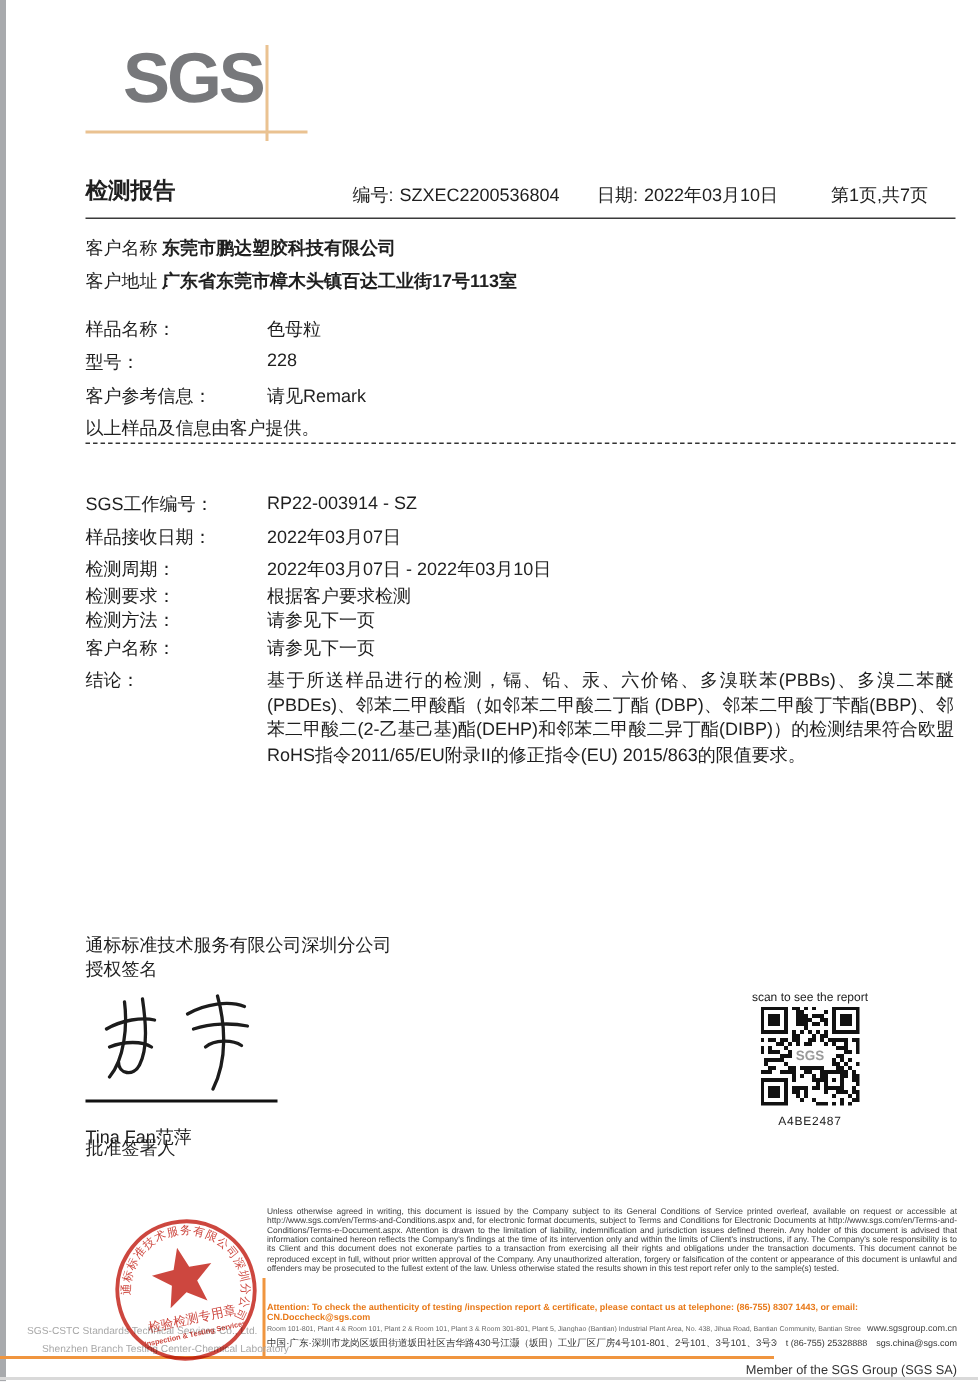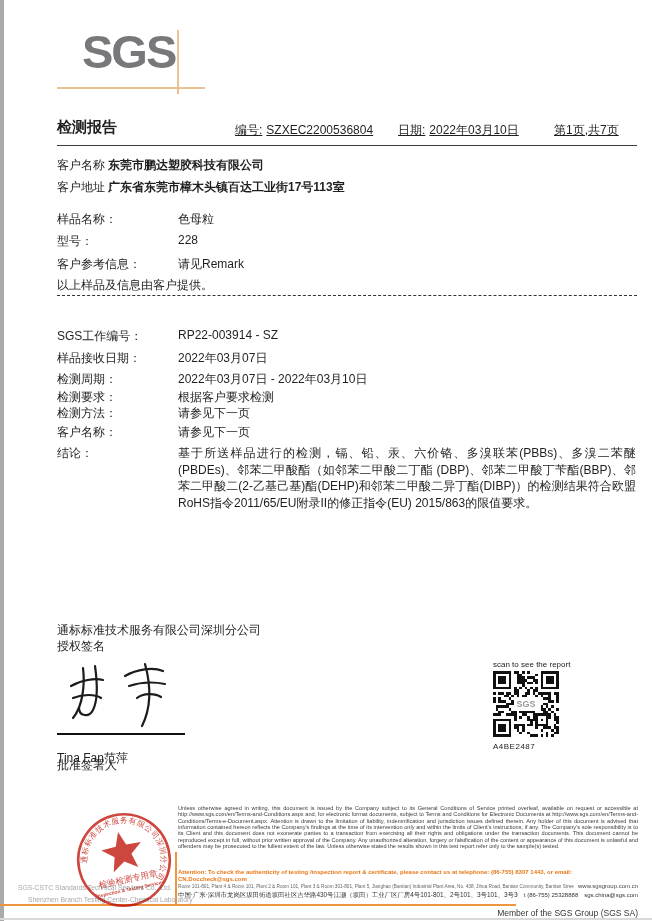--- a/index.html
+++ b/index.html
@@ -9,21 +9,21 @@
   }
   .abs{position:absolute;}
   
   .edge-bar{left:0;top:0;width:4px;height:921px;background:#a8aaad;}
   
   .logo-text{left:82px;top:28px;font-size:47px;font-weight:bold;color:#77787b;letter-spacing:-2px;line-height:1;}
   .logo-hline{left:57px;top:87px;width:148px;height:2px;background:#eac291;}
   .logo-vline{left:177px;top:30px;width:2px;height:64px;background:#eac291;}
   
   .doc-title{left:57px;top:118px;font-size:15px;font-weight:bold;}
-  .hmeta{top:122px;font-size:12px;text-decoration:underline;}
+  .hmeta{top:122px;font-size:12px;}
   .hmeta .lbl{margin-right:4px;}
   .no-pos{left:235px;}
   .date-pos{left:398px;}
   .page-pos{left:554px;}
   .header-rule{left:57px;top:145px;width:580px;height:1px;background:#3a3a3a;}
   
   .row{left:0;top:0;width:652px;height:18px;font-size:12px;}
   .row .lbl{position:absolute;left:57px;white-space:nowrap;}
   .row .val{position:absolute;left:178px;white-space:nowrap;}
   .row .val.near{left:108px;font-weight:bold;}
@@ -33,21 +33,21 @@
   .concl-lbl{left:57px;top:445px;font-size:12px;}
   .concl-text{left:178px;top:445px;width:458px;font-size:12px;line-height:16.5px;text-align:justify;}
   
   .sig-company{left:57px;top:622px;font-size:12px;}
   .sig-auth{left:57px;top:638px;font-size:12px;}
   .sig-svg{left:57px;top:656px;}
   .sig-underline{left:57px;top:733px;width:128px;height:1.5px;background:#111;}
   .sig-name{left:57px;top:738px;font-size:12px;margin-top:12px;}
   .sig-title{left:57px;top:757px;font-size:12px;}
   
-  .qr-wrap{left:493px;top:660px;width:94px;text-align:left;}
+  .qr-wrap{left:493px;top:660px;width:94px;text-align:center;}
   .qr-caption{font-size:8px;color:#222;margin-bottom:2px;}
   .qr-code-text{font-size:8px;color:#222;margin-top:1px;letter-spacing:.5px;}
   
   .fineprint{left:178px;top:805px;width:460px;font-size:5.6px;line-height:6.35px;color:#3c3c3c;text-align:justify;}
   .attention{left:178px;top:869px;width:460px;font-size:6px;line-height:6.6px;font-weight:bold;color:#e87817;}
   .addr-row1{left:178px;top:883px;width:460px;display:flex;align-items:baseline;}
   .addr-en{font-size:4.7px;color:#666;white-space:nowrap;overflow:hidden;flex:1;}
   .addr-web{font-size:6px;color:#444;margin-left:4px;white-space:nowrap;}
   .addr-row2{left:178px;top:891px;width:460px;display:flex;align-items:baseline;}
   .addr-cn{font-size:6.4px;color:#333;white-space:nowrap;overflow:hidden;flex:1;}

